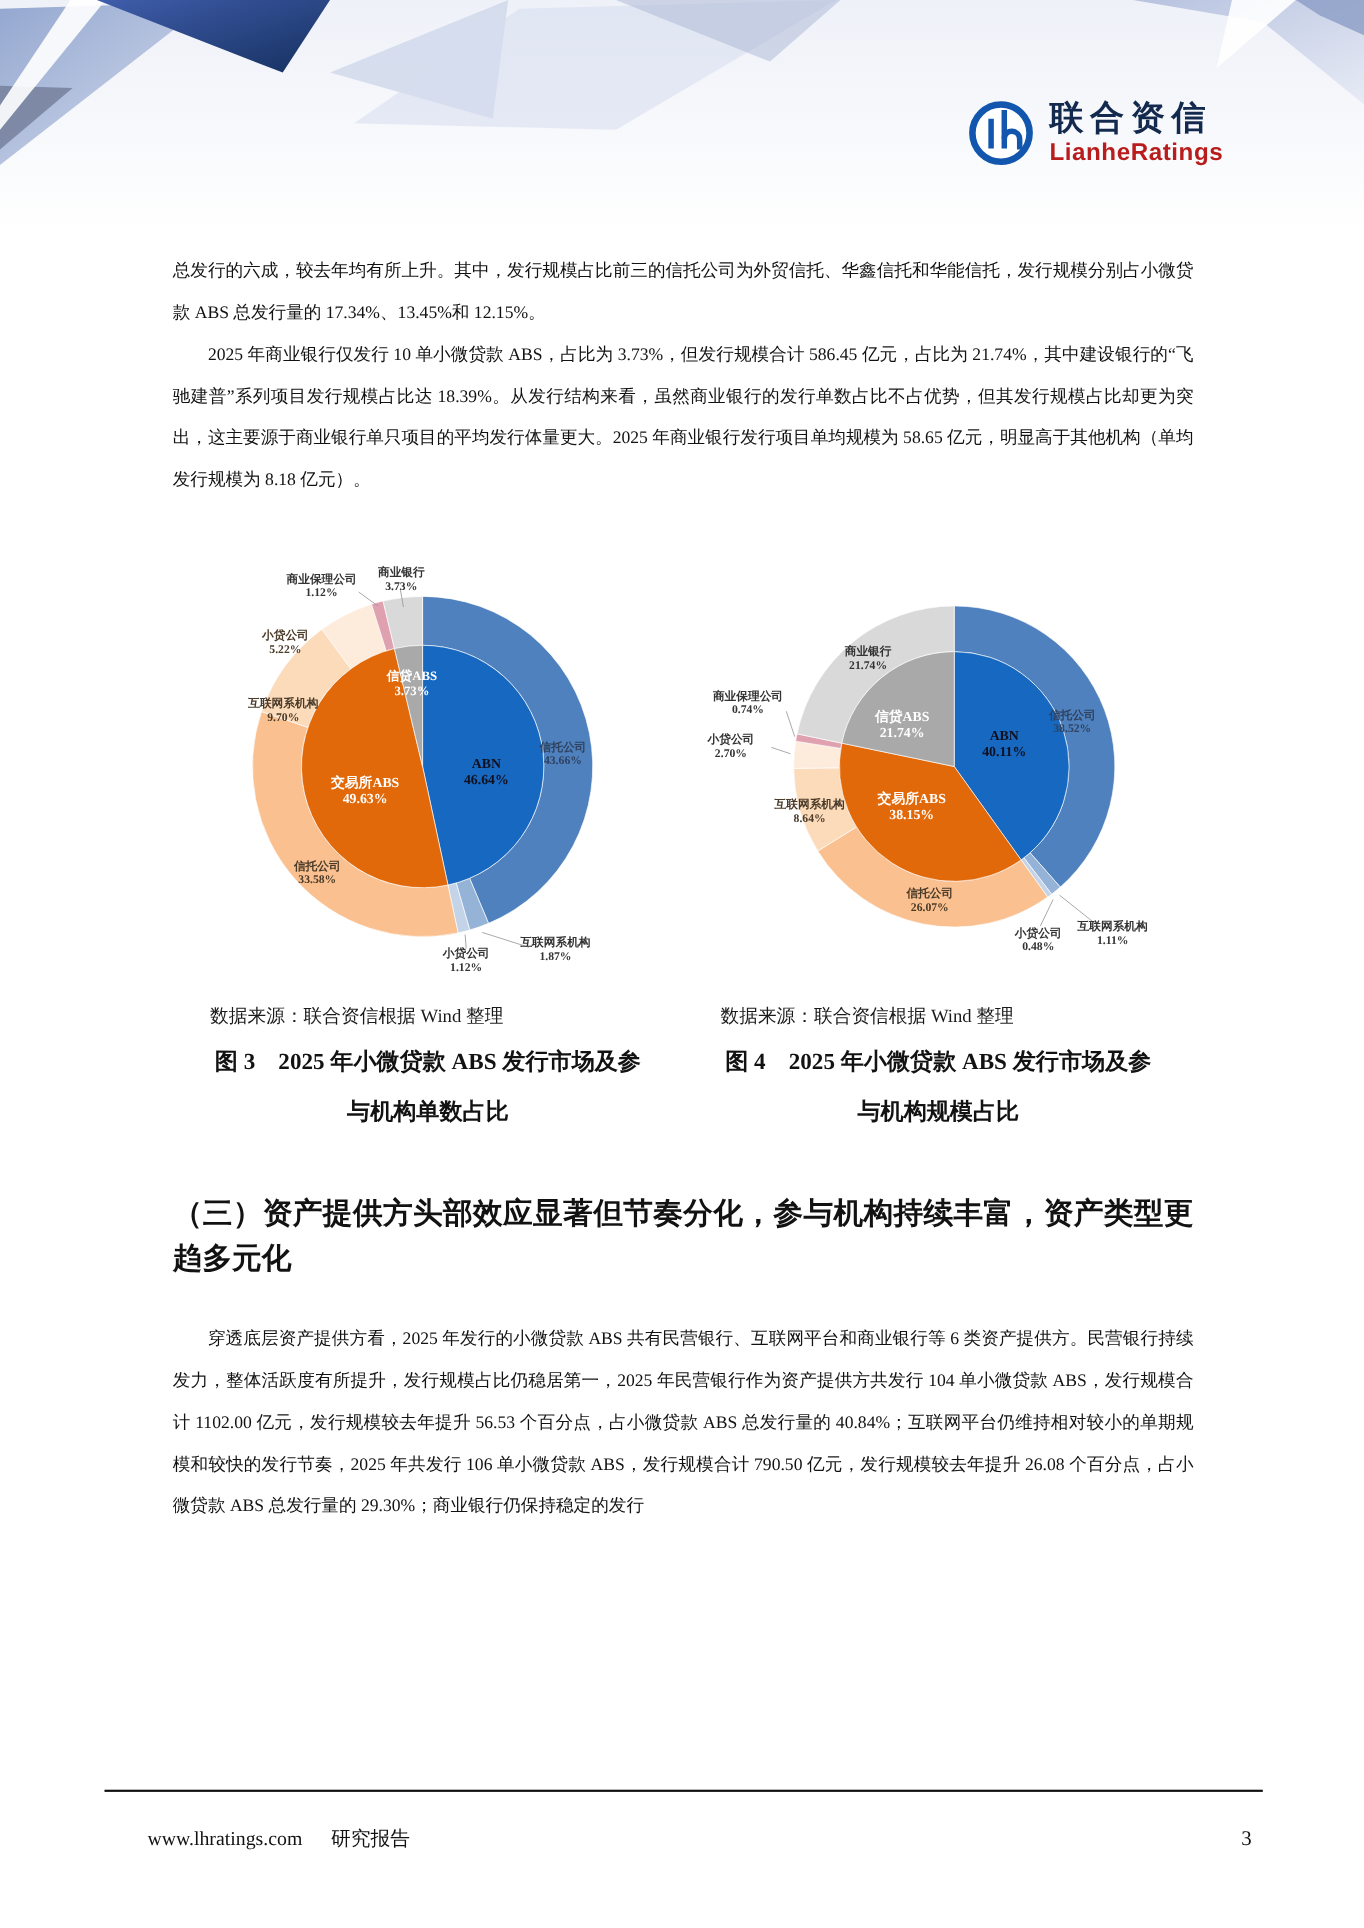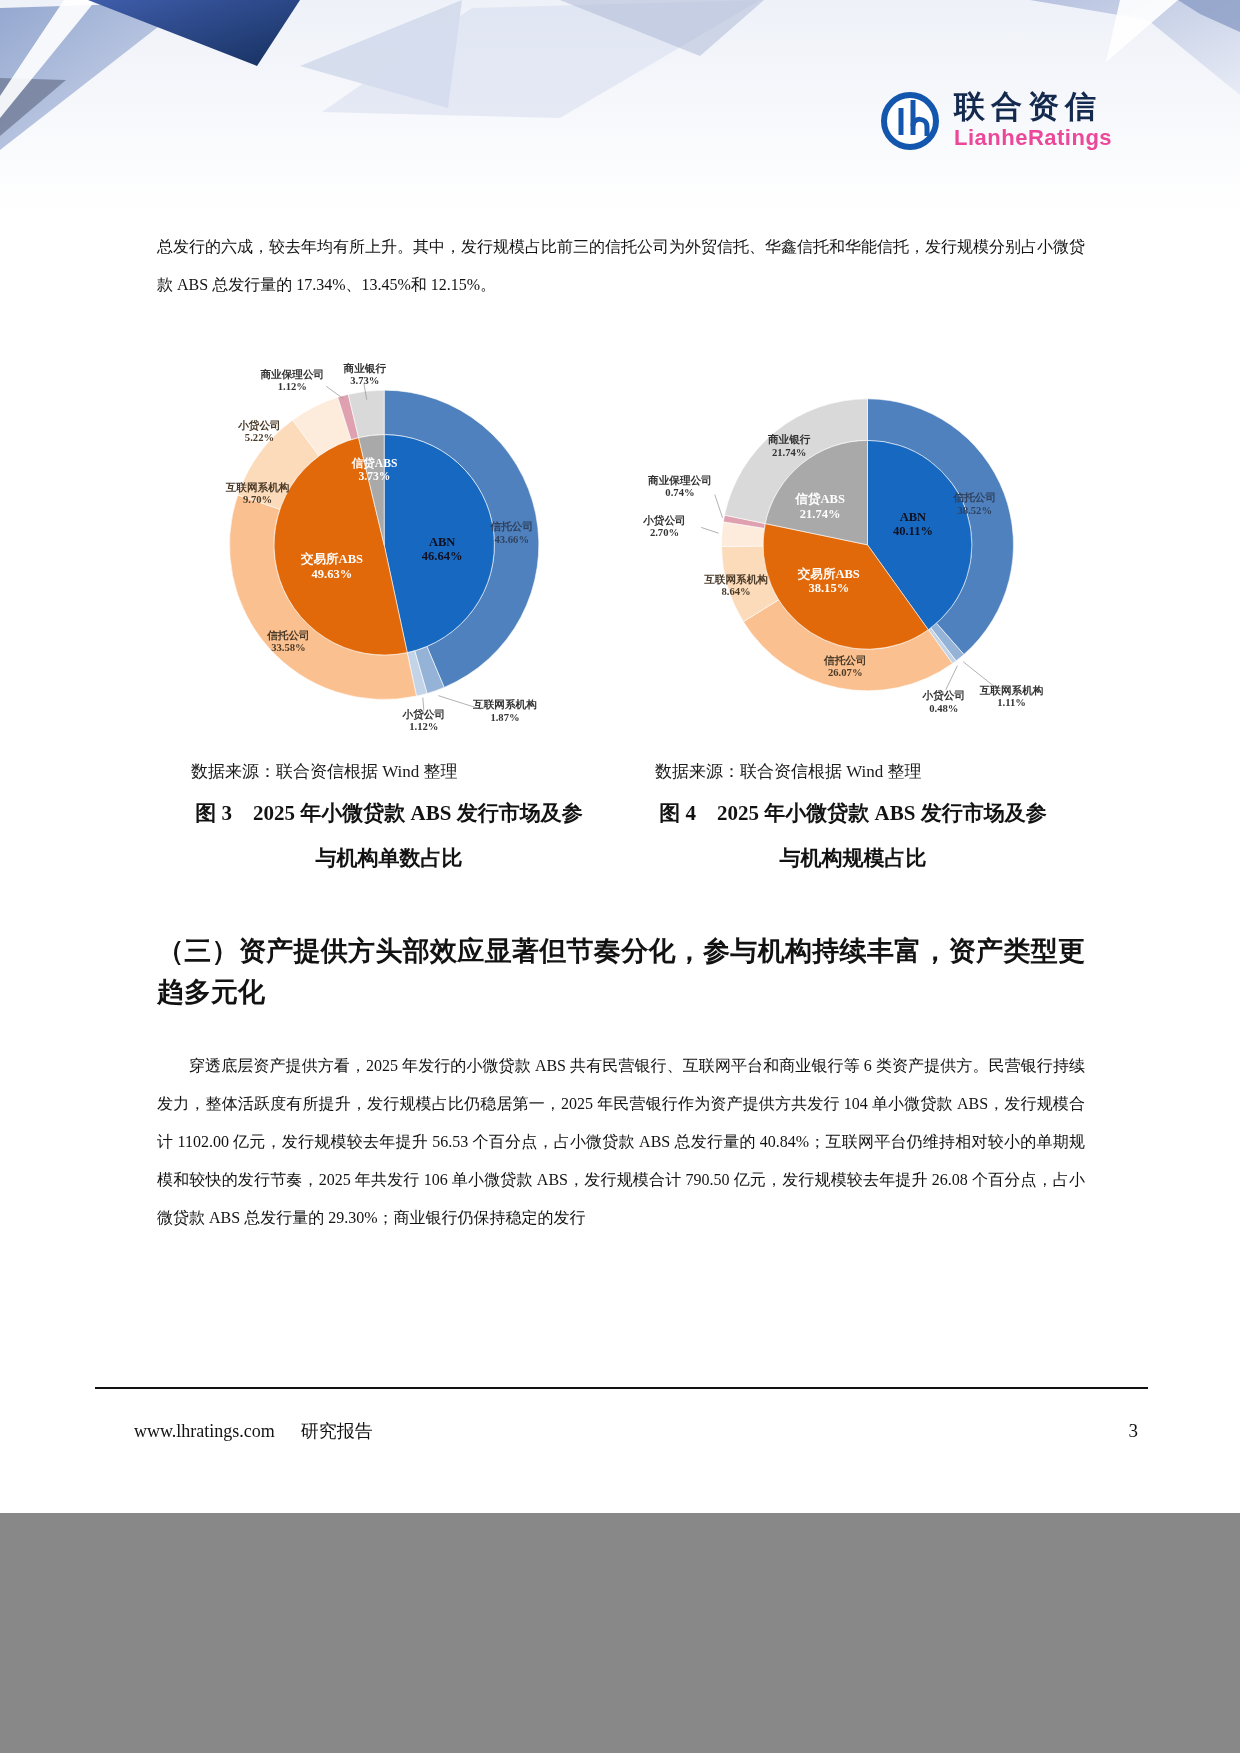--- a/index.html
+++ b/index.html
@@ -1,28 +1,28 @@
 <!DOCTYPE html>
 <html><head>
 <meta charset="utf-8">
 <style>
   html,body{margin:0;padding:0;background:#888;}
   *{box-sizing:border-box;}
-  .page{position:relative;width:1240px;height:1513px;margin:0 auto;background:#ffffff;
+  .page{position:relative;width:1240px;height:1753px;margin:0 auto;background:#ffffff;
         font-family:"Liberation Serif","DejaVu Serif",serif;color:#121212;overflow:hidden;}
   
   .header{position:relative;height:212px;}
   .header-art{position:absolute;left:0;top:0;width:1240px;height:212px;}
   .logo{position:absolute;top:84px;left:878px;display:flex;align-items:center;gap:12px;}
   .logo-icon{width:64px;height:72px;flex:0 0 auto;}
   .logo-text{display:flex;flex-direction:column;line-height:1.05;}
   .brand-cn{font-family:"Liberation Sans","DejaVu Sans",sans-serif;font-weight:bold;
             font-size:31px;letter-spacing:6px;color:#14294e;}
   .brand-en{font-family:"Liberation Sans","DejaVu Sans",sans-serif;font-weight:bold;
-            font-size:22px;color:#ec4899;letter-spacing:.5px;margin-top:3px;}
+            font-size:22px;color:#b91c1c;letter-spacing:.5px;margin-top:3px;}
   
   .content{margin:0 155px 0 157px;}
   .body-text{font-size:16px;line-height:38px;text-align:justify;margin:0;}
   .indent{text-indent:2em;}
   .p1{margin-top:16px;}
   
   .figures{display:flex;margin-top:4px;}
   .fig{flex:1 1 50%;margin:0;padding:0;}
   .chart{width:100%;height:auto;display:block;}
   .chart text{font-family:"Liberation Serif","DejaVu Serif",serif;}
@@ -89,20 +89,21 @@
       <div class="logo-text">
         <span class="brand-cn">联合资信</span>
         <span class="brand-en">LianheRatings</span>
       </div>
     </div>
   </div>
 
   <div class="content">
 
     <p class="body-text p1">总发行的六成，较去年均有所上升。其中，发行规模占比前三的信托公司为外贸信托、华鑫信托和华能信托，发行规模分别占小微贷款 ABS 总发行量的 17.34%、13.45%和 12.15%。</p>
+    <p class="body-text indent">2025 年商业银行仅发行 10 单小微贷款 ABS，占比为 3.73%，但发行规模合计 586.45 亿元，占比为 21.74%，其中建设银行的“飞驰建普”系列项目发行规模占比达 18.39%。从发行结构来看，虽然商业银行的发行单数占比不占优势，但其发行规模占比却更为突出，这主要源于商业银行单只项目的平均发行体量更大。2025 年商业银行发行项目单均规模为 58.65 亿元，明显高于其他机构（单均发行规模为 8.18 亿元）。</p>
 
     <div class="figures">
       <figure class="fig">
         <svg class="chart" viewBox="0 0 480 470">
             <path d="M235.00,85.00 A160,160 0 0 1 297.06,392.47 L279.22,350.07 A114,114 0 0 0 235.00,131.00 Z" fill="#4E81BD" stroke="#ffffff" stroke-width="0.6"></path>
             <path d="M297.06,392.47 A160,160 0 0 1 279.35,398.73 L266.60,354.53 A114,114 0 0 0 279.22,350.07 Z" fill="#95B3D7" stroke="#ffffff" stroke-width="0.6"></path>
             <path d="M279.35,398.73 A160,160 0 0 1 268.43,401.47 L258.82,356.48 A114,114 0 0 0 266.60,354.53 Z" fill="#C3D3E8" stroke="#ffffff" stroke-width="0.6"></path>
             <path d="M268.43,401.47 A160,160 0 0 1 83.56,193.36 L127.10,208.21 A114,114 0 0 0 258.82,356.48 Z" fill="#FAC090" stroke="#ffffff" stroke-width="0.6"></path>
             <path d="M83.56,193.36 A160,160 0 0 1 140.39,115.97 L167.59,153.07 A114,114 0 0 0 127.10,208.21 Z" fill="#FCDBBB" stroke="#ffffff" stroke-width="0.6"></path>
             <path d="M140.39,115.97 A160,160 0 0 1 186.99,92.37 L200.80,136.25 A114,114 0 0 0 167.59,153.07 Z" fill="#FDEBDB" stroke="#ffffff" stroke-width="0.6"></path>

